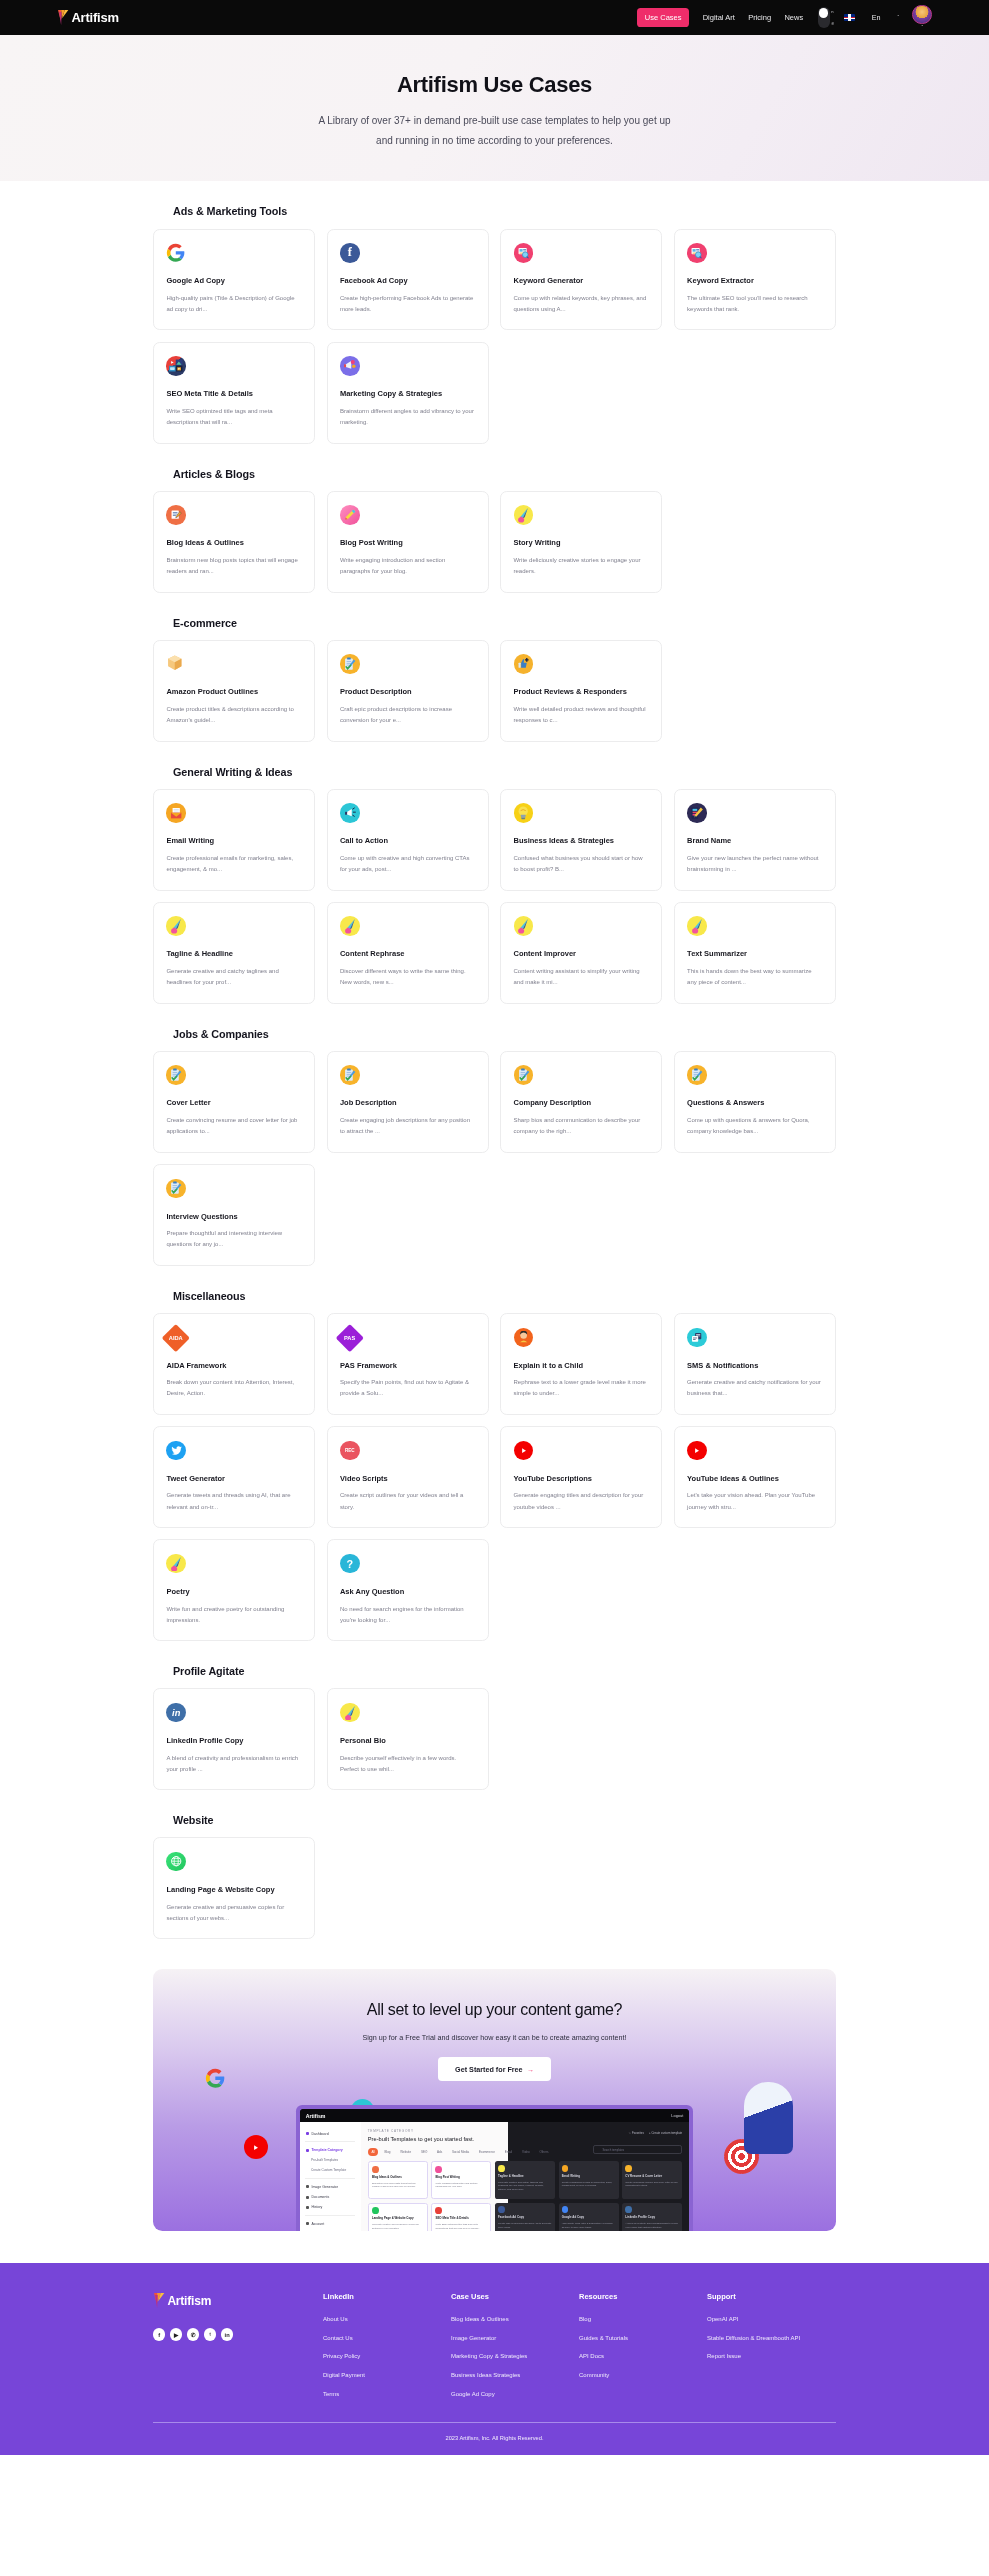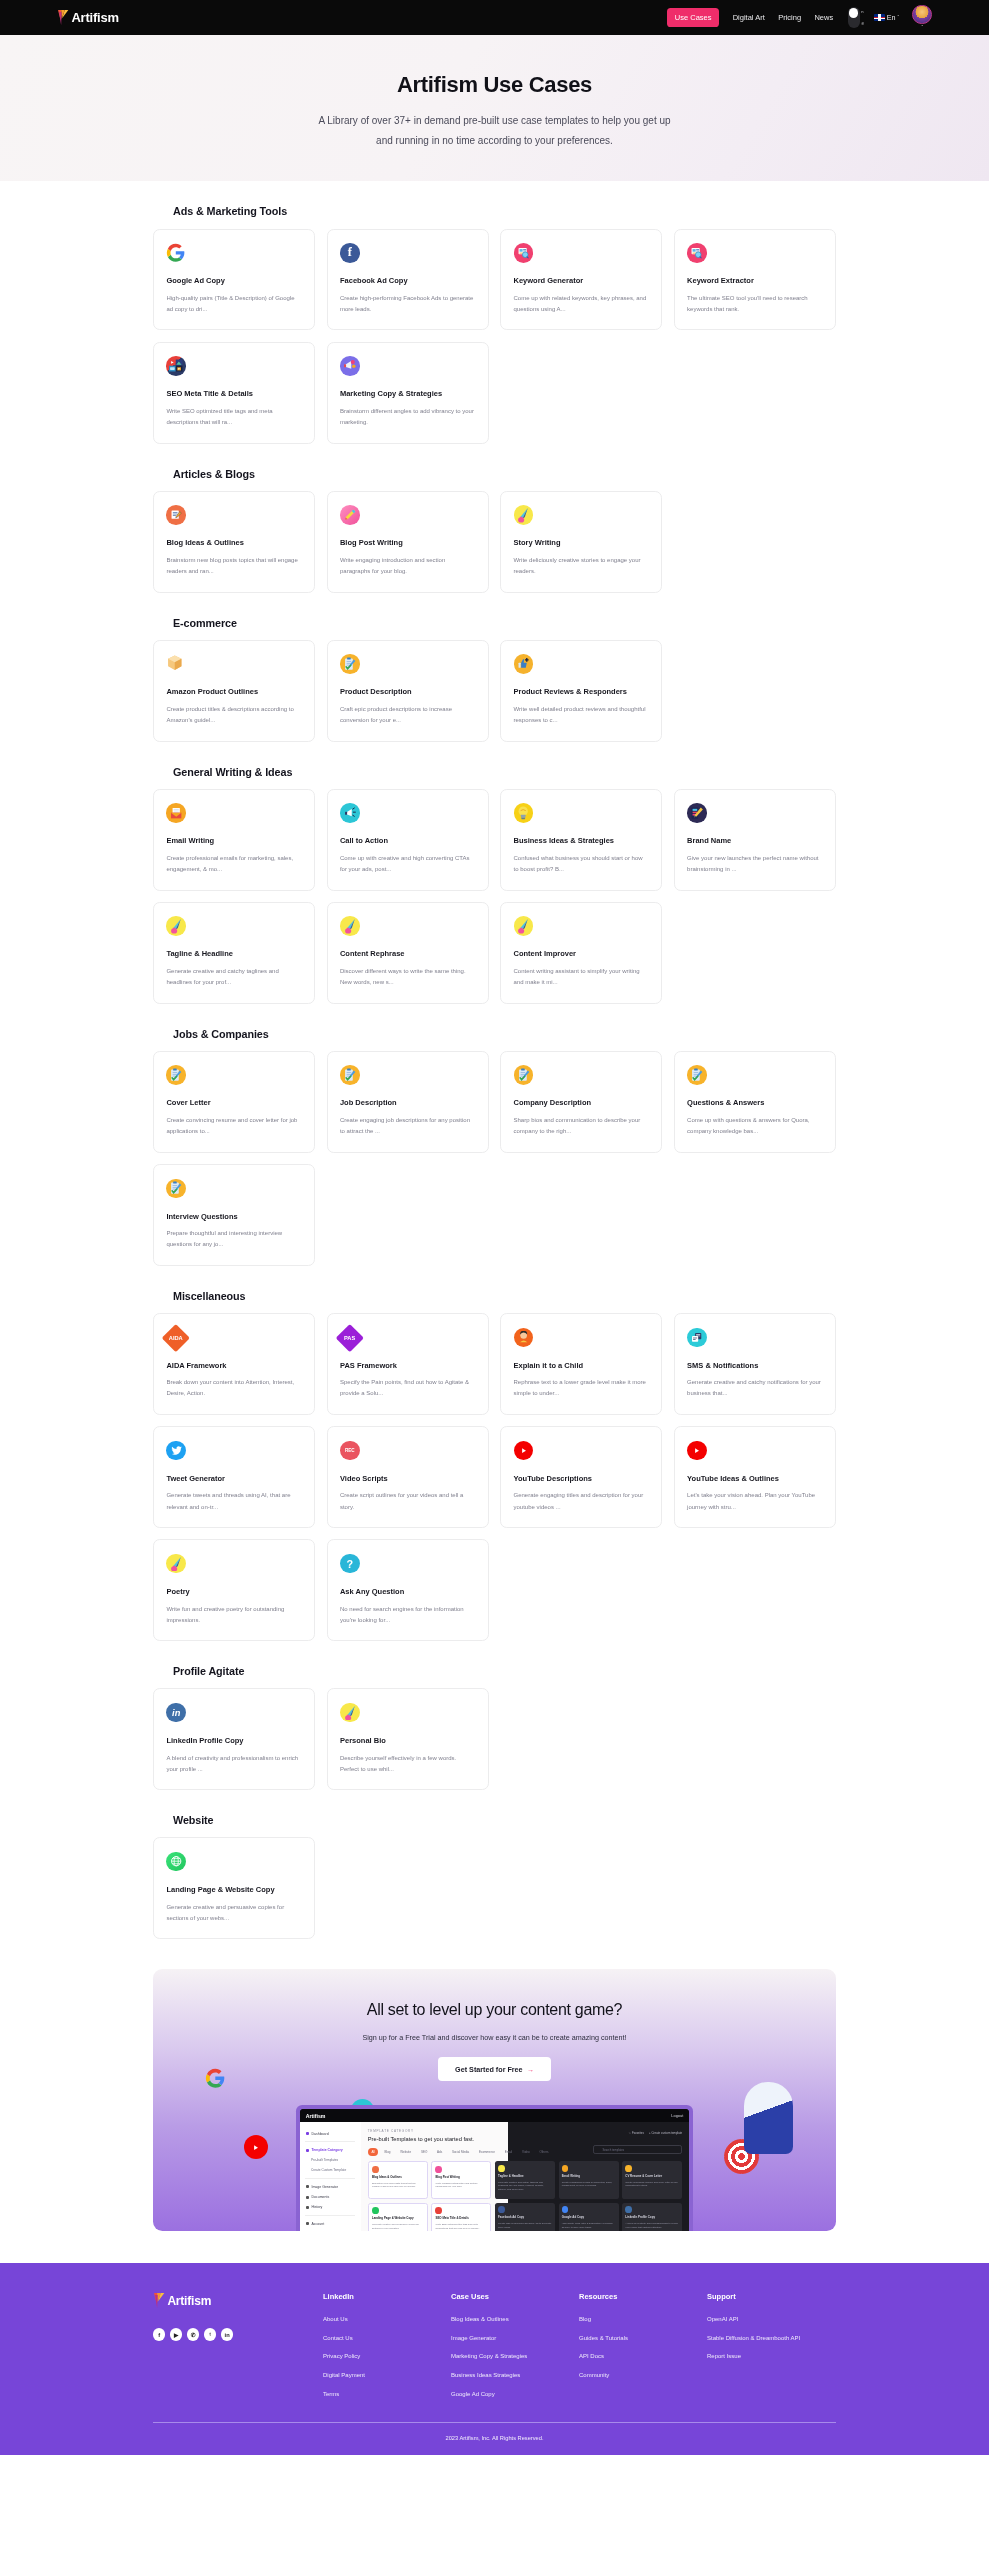--- a/index.html
+++ b/index.html
@@ -43,21 +43,21 @@
   .toggle-pill .knob {
     position: absolute; width: 9.3px; height: 9.3px; border-radius: 50%;
     background: #fff; left: 1.5px; top: 1.5px;
   }
   .toggle-pill .tlab {
     position: absolute; right: -3.6px; font-size: 4.1px; color:#c9c9cf;
   }
   .toggle-pill .tlab.on { top: 2.1px; }
   .toggle-pill .tlab.off { bottom: 2.1px; }
   .lang {
-    display: flex; align-items: center; gap: 2px; color: #e8e8ea; font-size: 7.2px;
+    display: flex; align-items: center; gap: 17px; color: #e8e8ea; font-size: 7.2px;
   }
   .flag {
     width: 10.3px; height: 7.2px; border-radius: 1px; overflow: hidden; position: relative;
     background: #00247d; display:inline-block;
   }
   .flag::before, .flag::after {
     content:""; position:absolute; background:#fff;
   }
   .flag::before { left:0; right:0; top:2.6px; height:2.1px; }
   .flag::after { top:0; bottom:0; left:4.1px; width:2.1px; }
@@ -597,20 +597,34 @@
               <svg width="14.4" height="15.5" viewBox="0 0 28 30">
                 <path d="M23 2 L8 20 L13 22 Z" fill="#4bc3e8"></path>
                 <path d="M23 2 L13 22 L17 20 Z" fill="#2f5fa8"></path>
                 <ellipse cx="10" cy="25" rx="6" ry="5" fill="#f2549c"></ellipse>
                 <rect x="7.5" y="19" width="5" height="4.5" fill="#f2549c"></rect>
               </svg>
             </span>
           </div>
           <div class="card-title">Content Improver</div>
           <div class="card-desc">Content writing assistant to simplify your writing and make it mi...</div>
+        </div>
+        <div class="card">
+          <div class="card-icon">
+            <span class="ic ic-quill">
+              <svg width="14.4" height="15.5" viewBox="0 0 28 30">
+                <path d="M23 2 L8 20 L13 22 Z" fill="#4bc3e8"></path>
+                <path d="M23 2 L13 22 L17 20 Z" fill="#2f5fa8"></path>
+                <ellipse cx="10" cy="25" rx="6" ry="5" fill="#f2549c"></ellipse>
+                <rect x="7.5" y="19" width="5" height="4.5" fill="#f2549c"></rect>
+              </svg>
+            </span>
+          </div>
+          <div class="card-title">Text Summarizer</div>
+          <div class="card-desc">This is hands down the best way to summarize any piece of content...</div>
         </div>
       </div>
     </div>
     <div class="section">
       <h2>Jobs &amp; Companies</h2>
       <div class="grid">
         <div class="card">
           <div class="card-icon">
             <span class="ic ic-clip">
               <svg width="13.4" height="14.4" viewBox="0 0 26 28">

